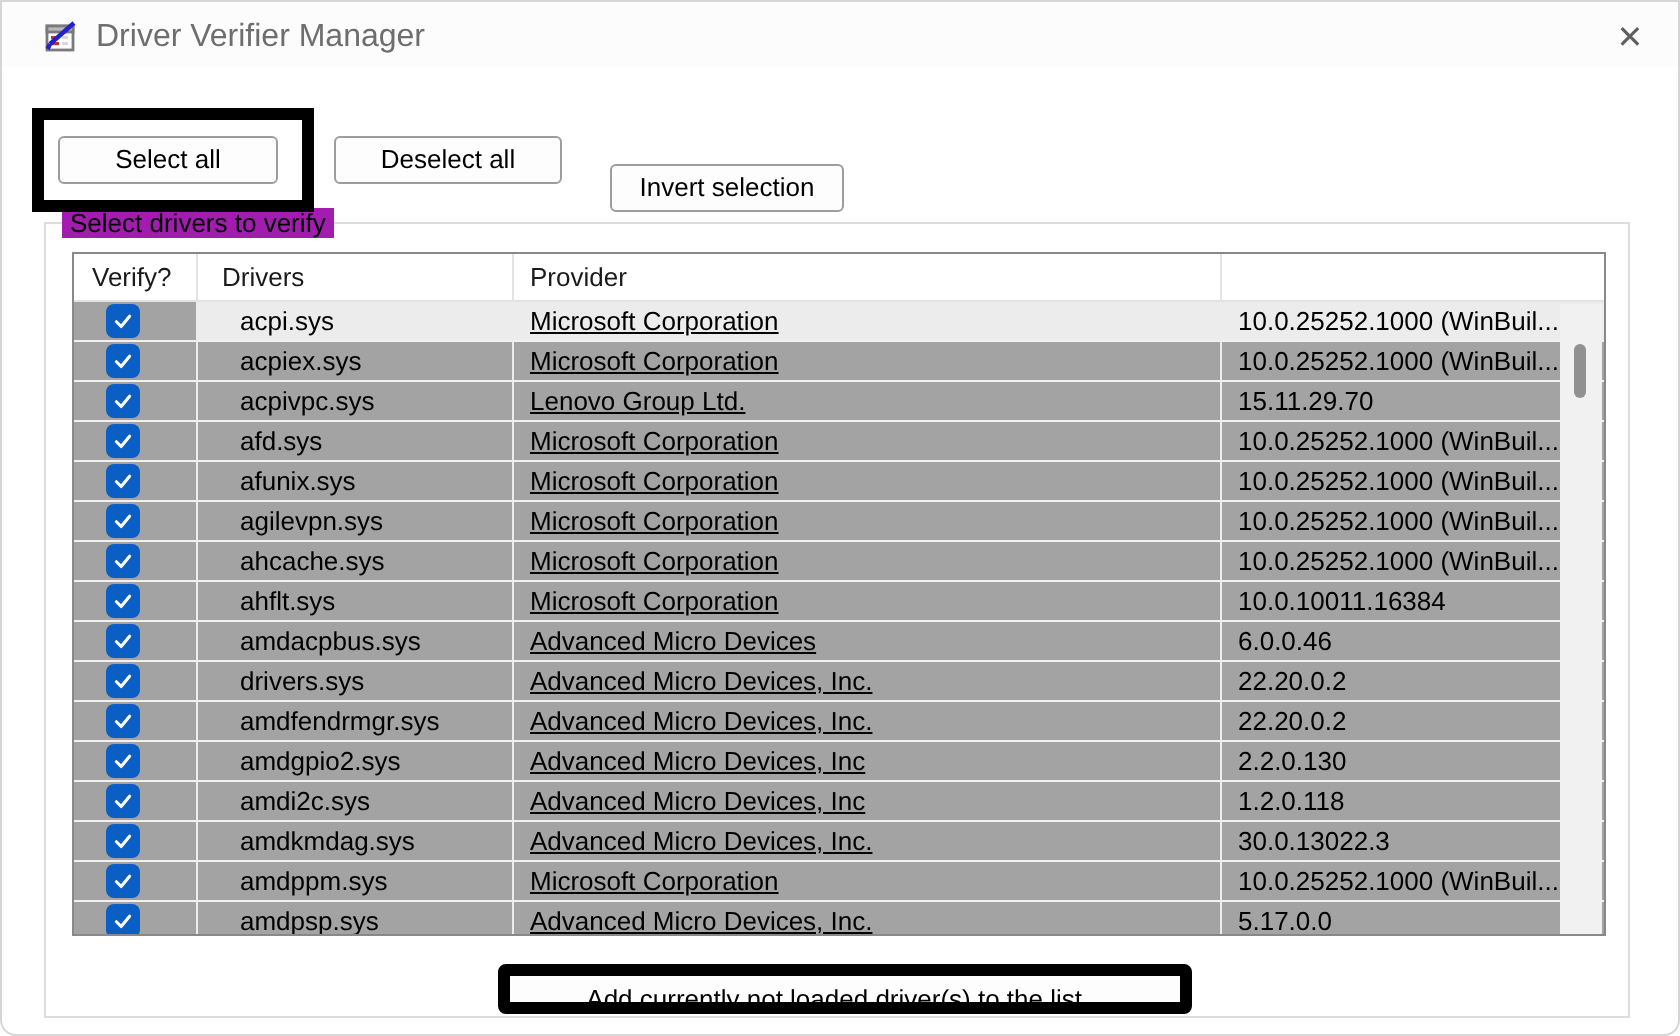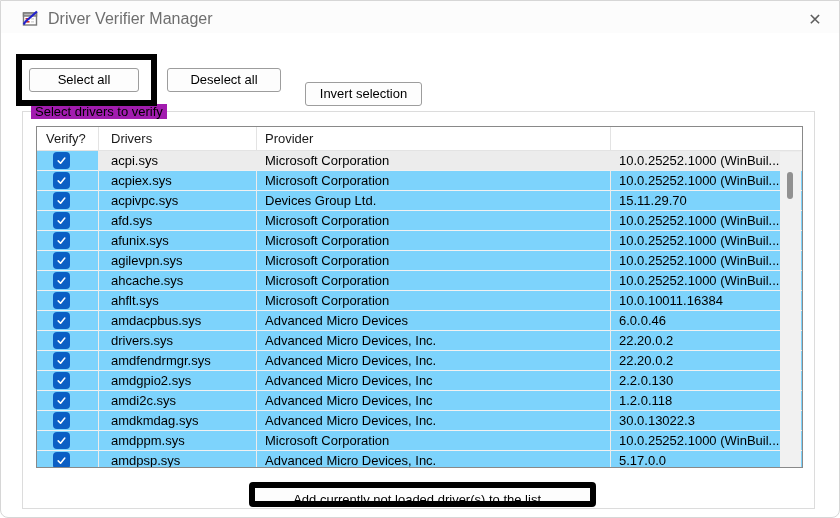--- a/index.html
+++ b/index.html
@@ -43,40 +43,40 @@
     position:absolute; left:21px; top:110px; width:793px; height:398px;
     border:1px solid #dcdcdc;
   }
   .groupbox-label {
     position:absolute; left:30px; top:103px; background:#a21caf; padding:0 4px;
     font-size:13px; color:#000; z-index:2; white-space:nowrap;
   }
   
   .listview {
     position:absolute; left:35px; top:125px; width:767px; height:342px;
-    border:1px solid #898989; background:#7dd3fc; overflow:hidden;
+    border:1px solid #898989; background:#a3a3a3; overflow:hidden;
   }
   .lv-header { display:flex; height:24px; background:#fff; border-bottom:1px solid #e3e3e3; }
   .lv-header .hcell {
     font-size:13px; color:#1a1a1a; line-height:23px; white-space:nowrap;
     border-right:1px solid #e3e3e3; overflow:hidden;
   }
   .hcell.c-verify   { width:62px;  padding-left:9px; }
   .hcell.c-driver   { width:158px; padding-left:12px; }
   .hcell.c-provider { width:354px; padding-left:8px; }
   .hcell.c-version  { flex:1; padding-left:8px; border-right:none; }
   .lv-body { position:relative; }
   .row { display:flex; height:20px; }
   .row .cell {
     font-size:13px; line-height:19px; white-space:nowrap; overflow:hidden;
     border-right:1px solid #ececec; border-bottom:1px solid #f1f1f1;
   }
   .cell.c-verify   { width:62px; display:flex; align-items:center; }
-  .cell.c-driver   { width:158px; padding-left:12px; }
-  .cell.c-provider { width:354px; padding-left:8px; }
+  .cell.c-driver   { width:158px; padding-left:21px; }
+  .cell.c-provider { width:354px; padding-left:8px;text-decoration:underline; }
   .cell.c-version  { flex:1; padding-left:8px; border-right:none; }
   .row.selected .c-driver, .row.selected .c-provider, .row.selected .c-version { background:#ececec; }
   .checkbox {
     width:17px; height:17px; margin-left:16px; border-radius:4px;
     background:#0b5fc4; display:flex; align-items:center; justify-content:center;
   }
   .checkbox svg { display:block; }
   
   .scrollbar-track {
     position:absolute; right:1px; top:25px; width:21px; height:316px;
@@ -154,21 +154,21 @@
 
   <div class="row">
     <div class="cell c-verify">
       <span class="checkbox">
         <svg width="11" height="11" viewBox="0 0 12 12">
           <path d="M2.4 6.4 L5 9 L9.6 3.4" stroke="#fff" stroke-width="1.7" fill="none" stroke-linecap="round" stroke-linejoin="round"></path>
         </svg>
       </span>
     </div>
     <div class="cell c-driver">acpivpc.sys</div>
-    <div class="cell c-provider">Devices Group Ltd.</div>
+    <div class="cell c-provider">Lenovo Group Ltd.</div>
     <div class="cell c-version">15.11.29.70</div>
   </div>
 
   <div class="row">
     <div class="cell c-verify">
       <span class="checkbox">
         <svg width="11" height="11" viewBox="0 0 12 12">
           <path d="M2.4 6.4 L5 9 L9.6 3.4" stroke="#fff" stroke-width="1.7" fill="none" stroke-linecap="round" stroke-linejoin="round"></path>
         </svg>
       </span>

